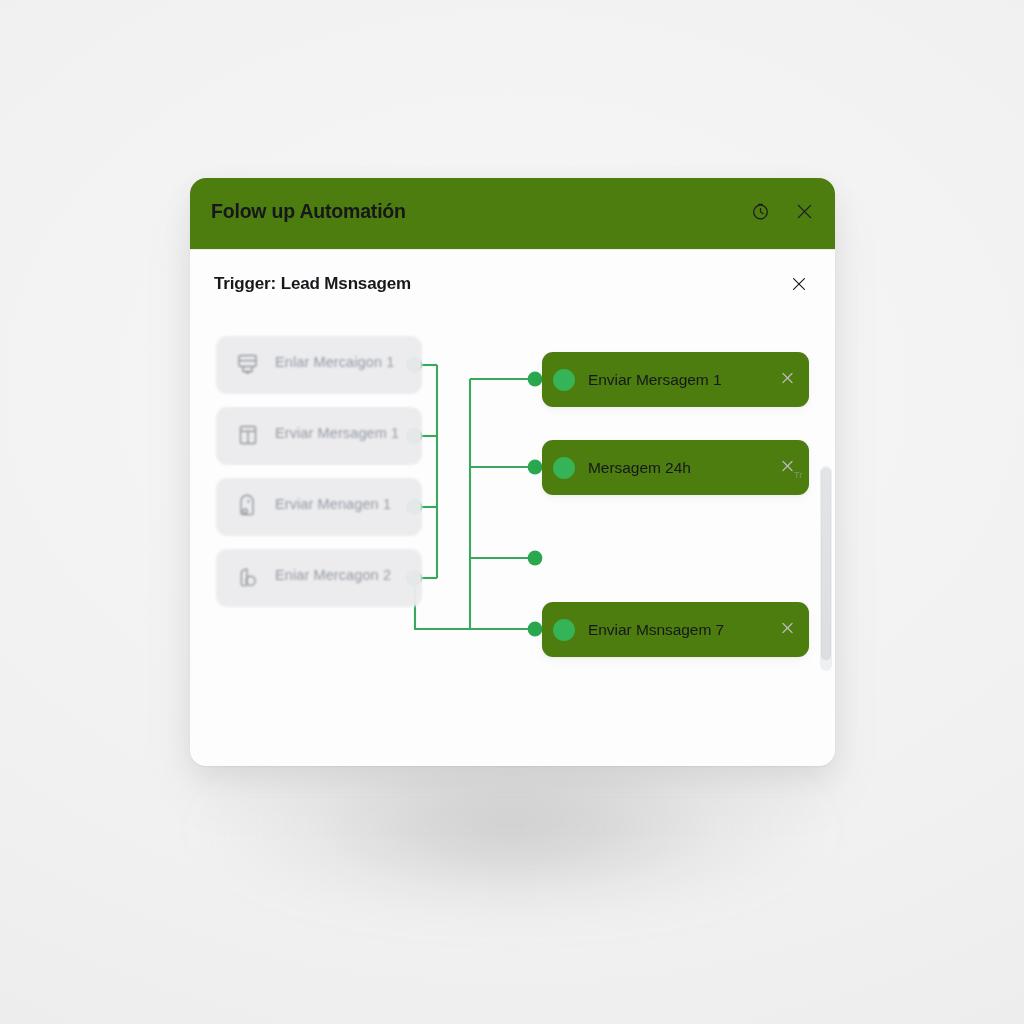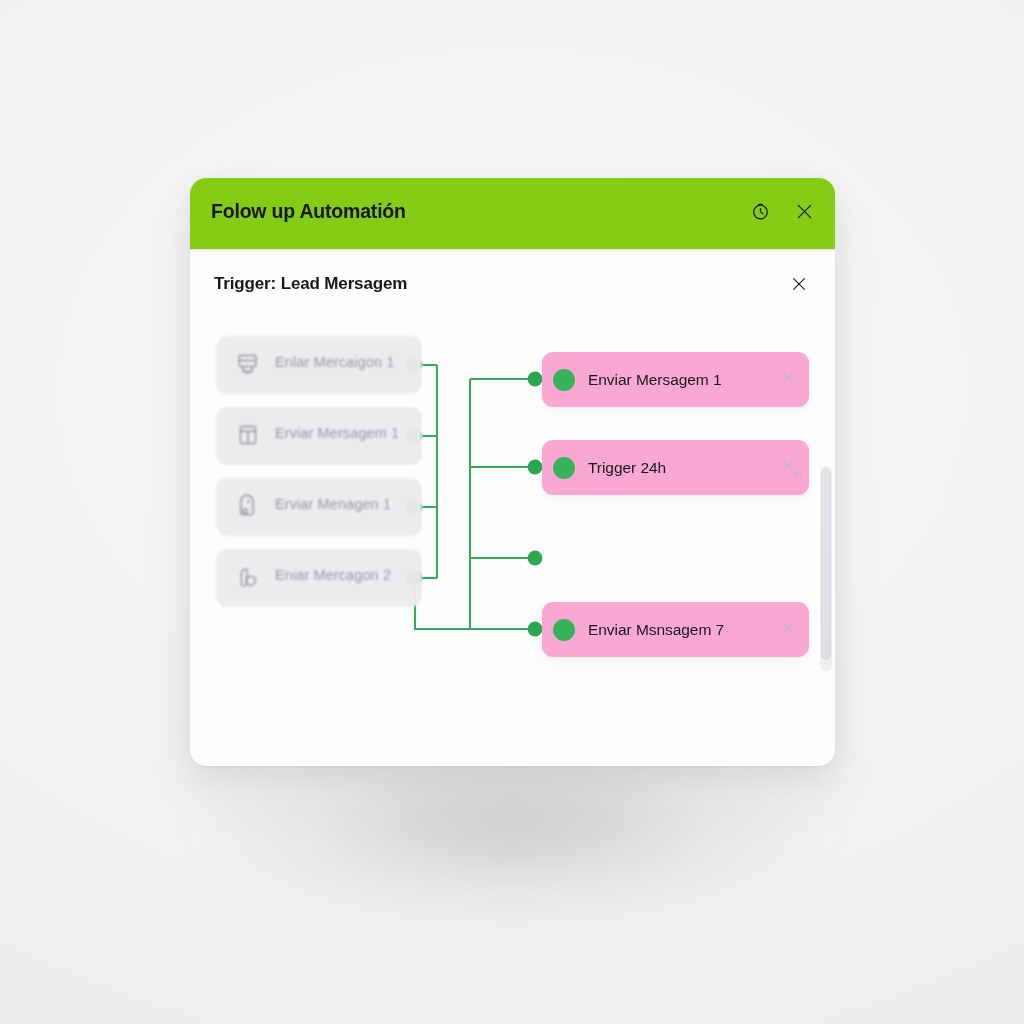--- a/index.html
+++ b/index.html
@@ -49,21 +49,21 @@
     box-shadow:
       0 1px 2px rgba(0,0,0,0.05),
       0 10px 30px rgba(0,0,0,0.07),
       0 30px 60px rgba(0,0,0,0.05);
     overflow: hidden;
   }
   .dialog-header {
     position: relative;
     height: 71px;
     border-bottom: 1px solid #ececec;
-    background: #84cc16;
+    background: #4d7c0f;
   }
   .dialog-title {
     position: absolute;
     left: 21px;
     top: 22px;
     font-size: 19.5px;
     font-weight: 700;
     letter-spacing: -0.2px;
     color: #15171a;
     white-space: nowrap;
@@ -154,21 +154,21 @@
     letter-spacing: 0.1px;
   }
 
   
   .node-right {
     position: absolute;
     left: 352px;
     width: 267px;
     height: 55px;
     border-radius: 11px;
-    background: #f9a8d4;
+    background: #4d7c0f;
     box-shadow: 0 1px 3px rgba(0,0,0,0.045), 0 4px 12px rgba(0,0,0,0.035);
   }
   .node-right .dot-big {
     position: absolute;
     left: 11px;
     top: 50%;
     transform: translateY(-50%);
     width: 22px;
     height: 22px;
     border-radius: 50%;
@@ -244,21 +244,21 @@
       <div class="icon-btn">
         <svg width="19" height="19" viewBox="0 0 20 20" fill="none" stroke="currentColor" stroke-width="1.35" stroke-linecap="round">
           <path d="M3.6 3.6 L16.4 16.4"></path>
           <path d="M16.4 3.6 L3.6 16.4"></path>
         </svg>
       </div>
     </div>
   </div>
 
   <div class="trigger-row">
-    <div class="trigger-label">Trigger: Lead Mersagem</div>
+    <div class="trigger-label">Trigger: Lead Msnsagem</div>
     <div class="icon-btn trigger-close">
       <svg width="18" height="18" viewBox="0 0 20 20" fill="none" stroke="currentColor" stroke-width="1.3" stroke-linecap="round">
         <path d="M4 4 L16 16"></path>
         <path d="M16 4 L4 16"></path>
       </svg>
     </div>
   </div>
 
   <div class="canvas">
 
@@ -345,21 +345,21 @@
       <span class="r-close">
         <svg width="15" height="15" viewBox="0 0 16 16" fill="none" stroke="currentColor" stroke-width="1.3" stroke-linecap="round">
           <path d="M3.2 3.2 L12.8 12.8"></path>
           <path d="M12.8 3.2 L3.2 12.8"></path>
         </svg>
       </span>
     </div>
 
     <div class="node-right" style="top:122px">
       <span class="dot-big"></span>
-      <span class="r-label">Trigger 24h</span>
+      <span class="r-label">Mersagem 24h</span>
       <span class="r-close">
         <svg width="15" height="15" viewBox="0 0 16 16" fill="none" stroke="currentColor" stroke-width="1.3" stroke-linecap="round">
           <path d="M3.2 3.2 L12.8 12.8"></path>
           <path d="M12.8 3.2 L3.2 12.8"></path>
         </svg>
       </span>
     </div>
 
 
     <div class="node-right" style="top:284px">

